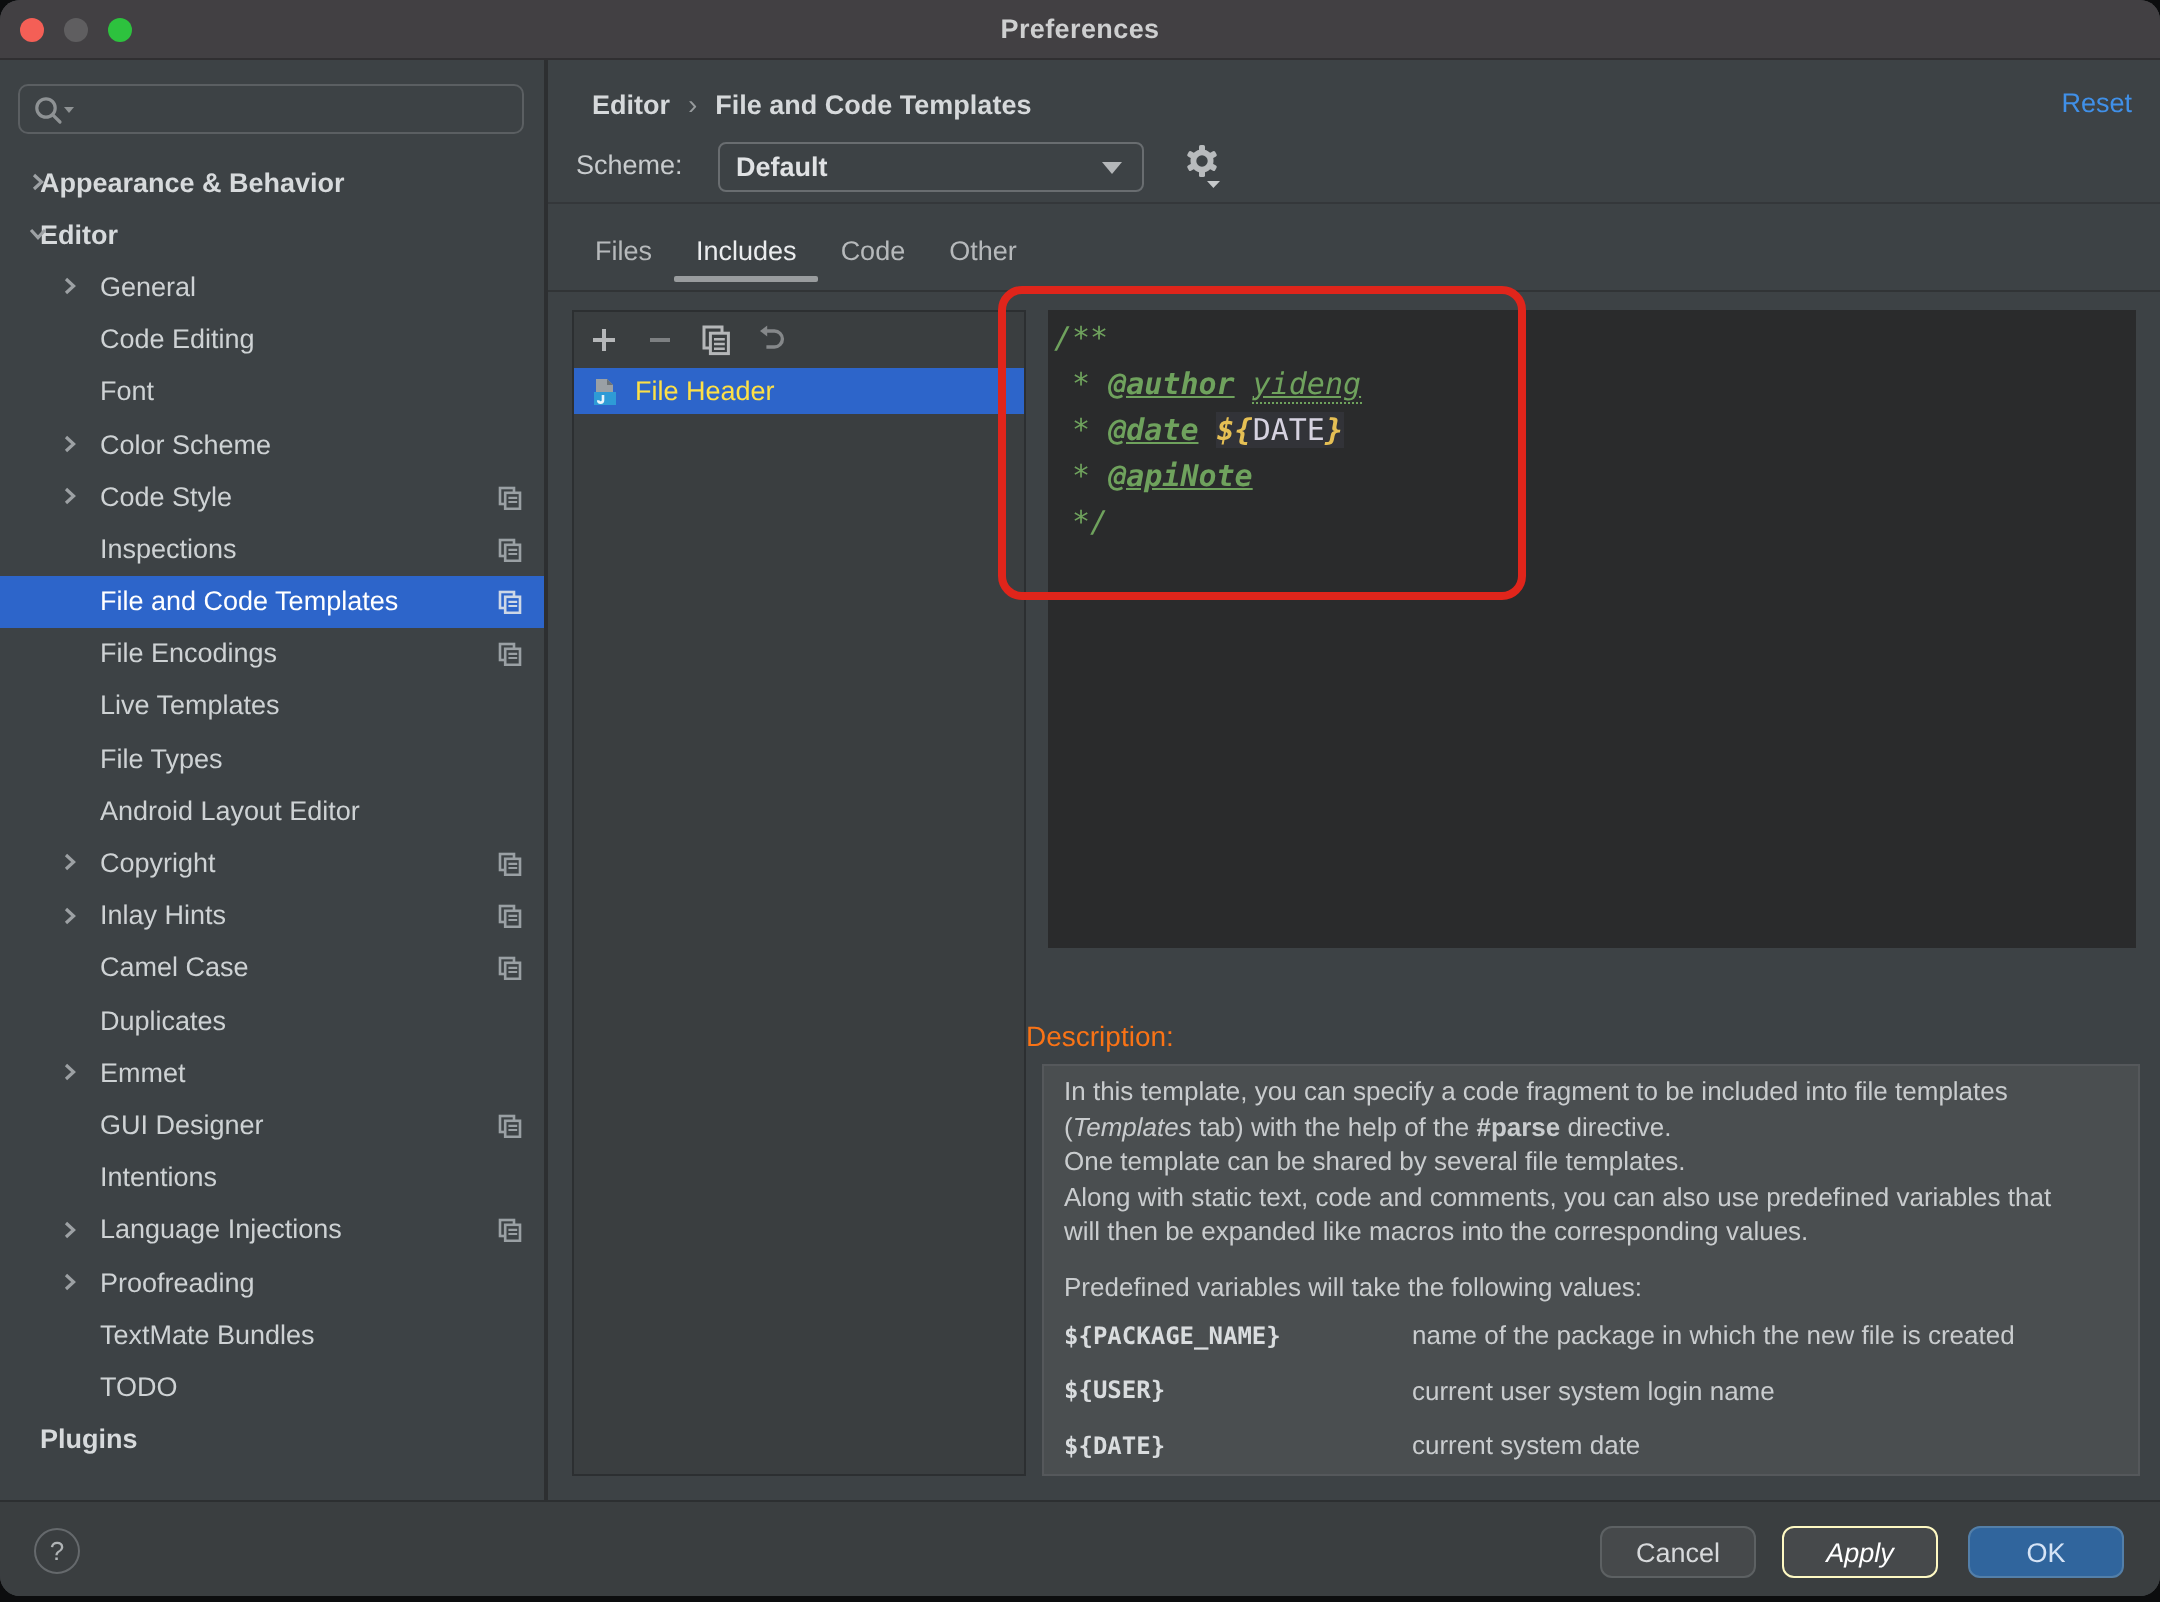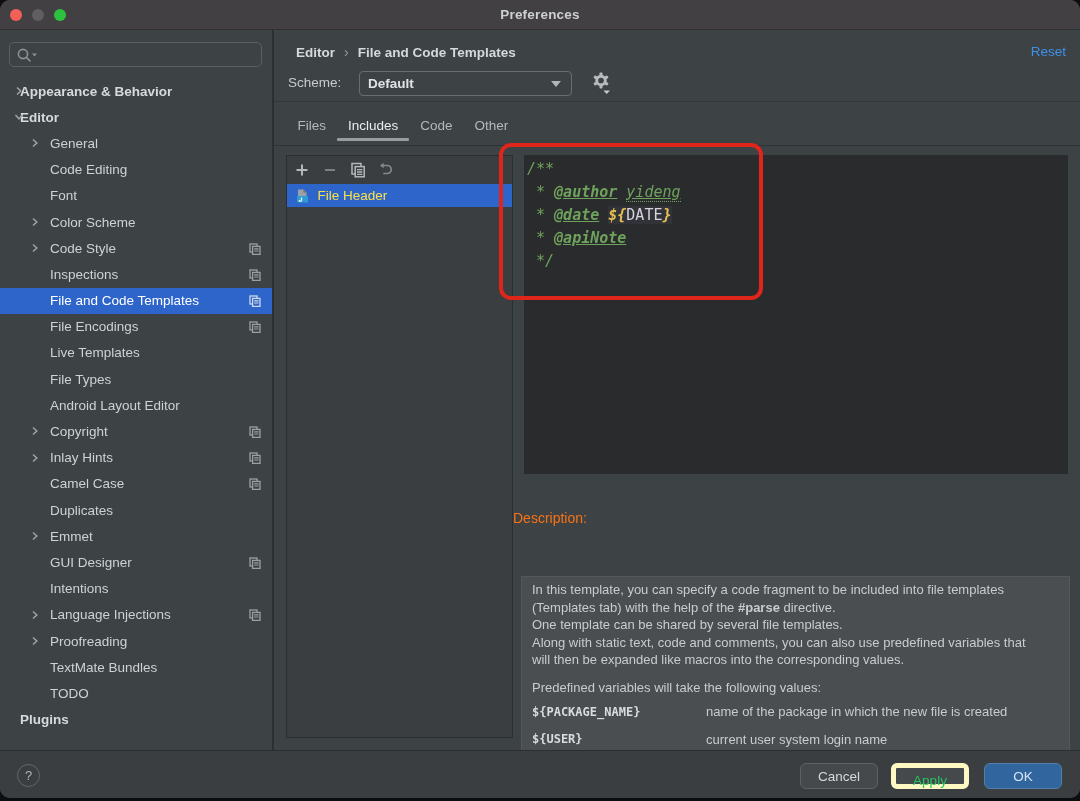--- a/index.html
+++ b/index.html
@@ -89,37 +89,37 @@
   
   .optrow { position:absolute; top:451px; left:254px; right:0; height:14px; }
   .opt { position:absolute; display:flex; align-items:center; gap:8px; font-size:13.5px; }
   .opt .box { width:14px; height:14px; border-radius:3.5px; border:1px solid #73777a; position:relative; }
   .opt1 { left:0; color:#8d9193; }
   .opt2 { left:257px; color:#d8dbdd; }
   .opt2 .box { background:#44484a; }
   
   .desc-label { position:absolute; left:239px; top:480px; font-size:14px; color:#f97316; }
   .desc-box { position:absolute; left:247px; top:502px; width:549px; height:206px; background:#4a4e50;
-              border:1px solid #55585b; overflow:hidden; padding:4px 0 0 10px;margin-top:44px; }
+              border:1px solid #55585b; overflow:hidden; padding:4px 0 0 10px; }
   .desc-box .dline { height:17.5px; line-height:17.5px; font-size:13px; color:#c9ccce; white-space:nowrap; }
   .desc-box .gap { height:10px; }
   .var-row { height:27.5px; display:flex; align-items:center; }
   .var-name { width:174px; font-family:"DejaVu Sans Mono","Liberation Mono",monospace;
               font-size:12px; font-weight:bold; color:#d9dcde; }
   .var-desc { font-size:13px; color:#c9ccce; white-space:nowrap; }
   
   .bottombar { position:absolute; left:0; bottom:0; width:100%; height:48px; background:#3a3e40;
                border-top:1px solid #2c2f31; }
   .help-btn { position:absolute; left:17px; top:13px; width:23px; height:23px; border-radius:50%;
               border:1.5px solid #65696c; color:#b0b4b6; font-size:13px; text-align:center;
               line-height:21px; }
   .btn { position:absolute; top:12px; height:26px; border-radius:6px; font-size:13.5px;
          text-align:center; line-height:25px; }
   .btn-cancel { right:202px; width:78px; background:#46494b; border:1px solid #5d6163; color:#d7d9db; }
-  .btn-apply { right:111px; width:78px; background:#46494b; border:5px solid #fef9c3; color:#22c55e; }
+  .btn-apply { right:111px; width:78px; background:#46494b; border:1px solid #fef9c3; color:#ffffff;font-style:italic; }
   .btn-ok { right:18px; width:78px; background:#30659d; border:1px solid #537fa9; color:#d6e4f6; }
 </style>
 </head>
 <body>
 
 <div class="window">
 
   <div class="titlebar">
     <div class="title">Preferences</div>
     <div class="tl red"></div>
@@ -381,21 +381,21 @@
         </div>
     </div>
 
     <div class="annotation"></div>
 
 
     <div class="desc-label">Description:</div>
     <div class="desc-box">
       <div id="desc-lines">
           <div class="dline"><span>In this template, you can specify a code fragment to be included into file templates</span></div>
-          <div class="dline"><span>(</span><span style="">Templates</span><span> tab) with the help of the </span><span style="font-weight: bold;">#parse</span><span> directive.</span></div>
+          <div class="dline"><span>(</span><span style="font-style: italic;">Templates</span><span> tab) with the help of the </span><span style="font-weight: bold;">#parse</span><span> directive.</span></div>
           <div class="dline"><span>One template can be shared by several file templates.</span></div>
           <div class="dline"><span>Along with static text, code and comments, you can also use predefined variables that</span></div>
           <div class="dline"><span>will then be expanded like macros into the corresponding values.</span></div>
         </div>
       <div class="gap"></div>
       <div class="dline">Predefined variables will take the following values:</div>
       <div id="var-rows" style="margin-top:2px">
           <div class="var-row">
             <span class="var-name">${PACKAGE_NAME}</span>
             <span class="var-desc">name of the package in which the new file is created</span>

